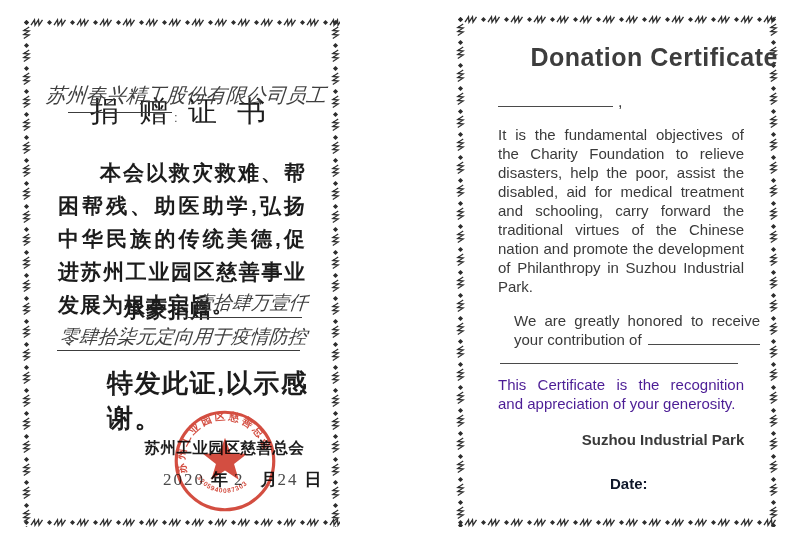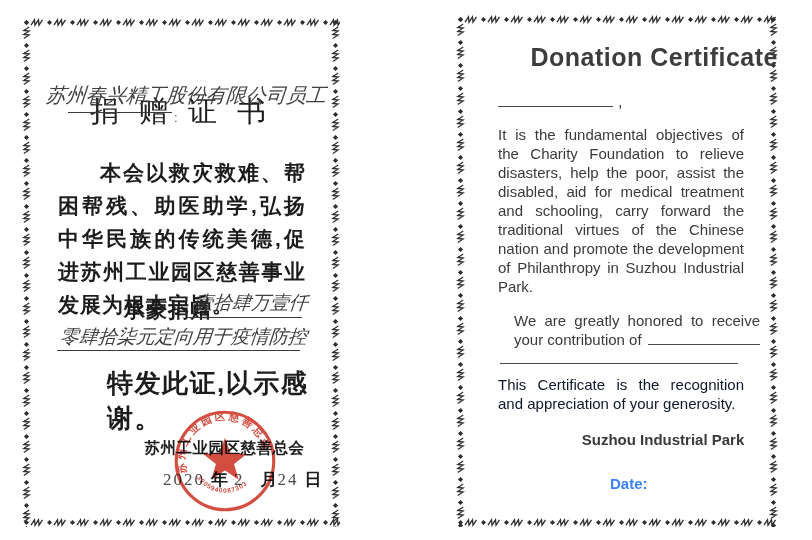--- a/index.html
+++ b/index.html
@@ -88,29 +88,29 @@
     position:absolute;top:296px;left:42px;width:246px;
     font-size:15px;line-height:19px;color:#3a3a3a;margin-left:16px;
   }
   .en-receive .l1{text-align:justify;text-align-last:justify;}
   .en-receive .l2{display:flex;align-items:baseline;}
   .u-contrib{flex:1 1 auto;border-bottom:1.5px solid #4a4a4a;height:12px;
     margin-left:6px;}
   .u-full{top:348px;left:44px;width:238px;border-bottom-color:#4a4a4a;}
   .en-recognition{
     position:absolute;top:360px;left:42px;width:246px;
-    font-size:15px;line-height:19px;color:#0f172a;text-align:justify;
+    font-size:15px;line-height:19px;color:#4c1d95;text-align:justify;
   }
   .en-org{
     position:absolute;top:415px;left:92px;width:230px;text-align:center;
     font-size:15px;font-weight:bold;color:#3a3a3a;line-height:19px;
   }
   .en-date{
     position:absolute;top:460px;left:154px;
-    font-size:15px;font-weight:bold;color:#3b82f6;
+    font-size:15px;font-weight:bold;color:#0f172a;
   }
 </style>
 </head>
 <body>
 
 <svg width="0" height="0" style="position:absolute" aria-hidden="true">
   <defs>
     <pattern id="chainH" width="23" height="9" patternUnits="userSpaceOnUse">
       <path d="M2 4.5 L4.5 1.9 L7 4.5 L4.5 7.1 Z" fill="#2e2e2e"></path>
       <path d="M9 7.2 L12.5 1.8 L13 7.2 L16.5 1.8 L17 7.2 L20.5 1.8" fill="none" stroke="#2e2e2e" stroke-width="1.3"></path>

